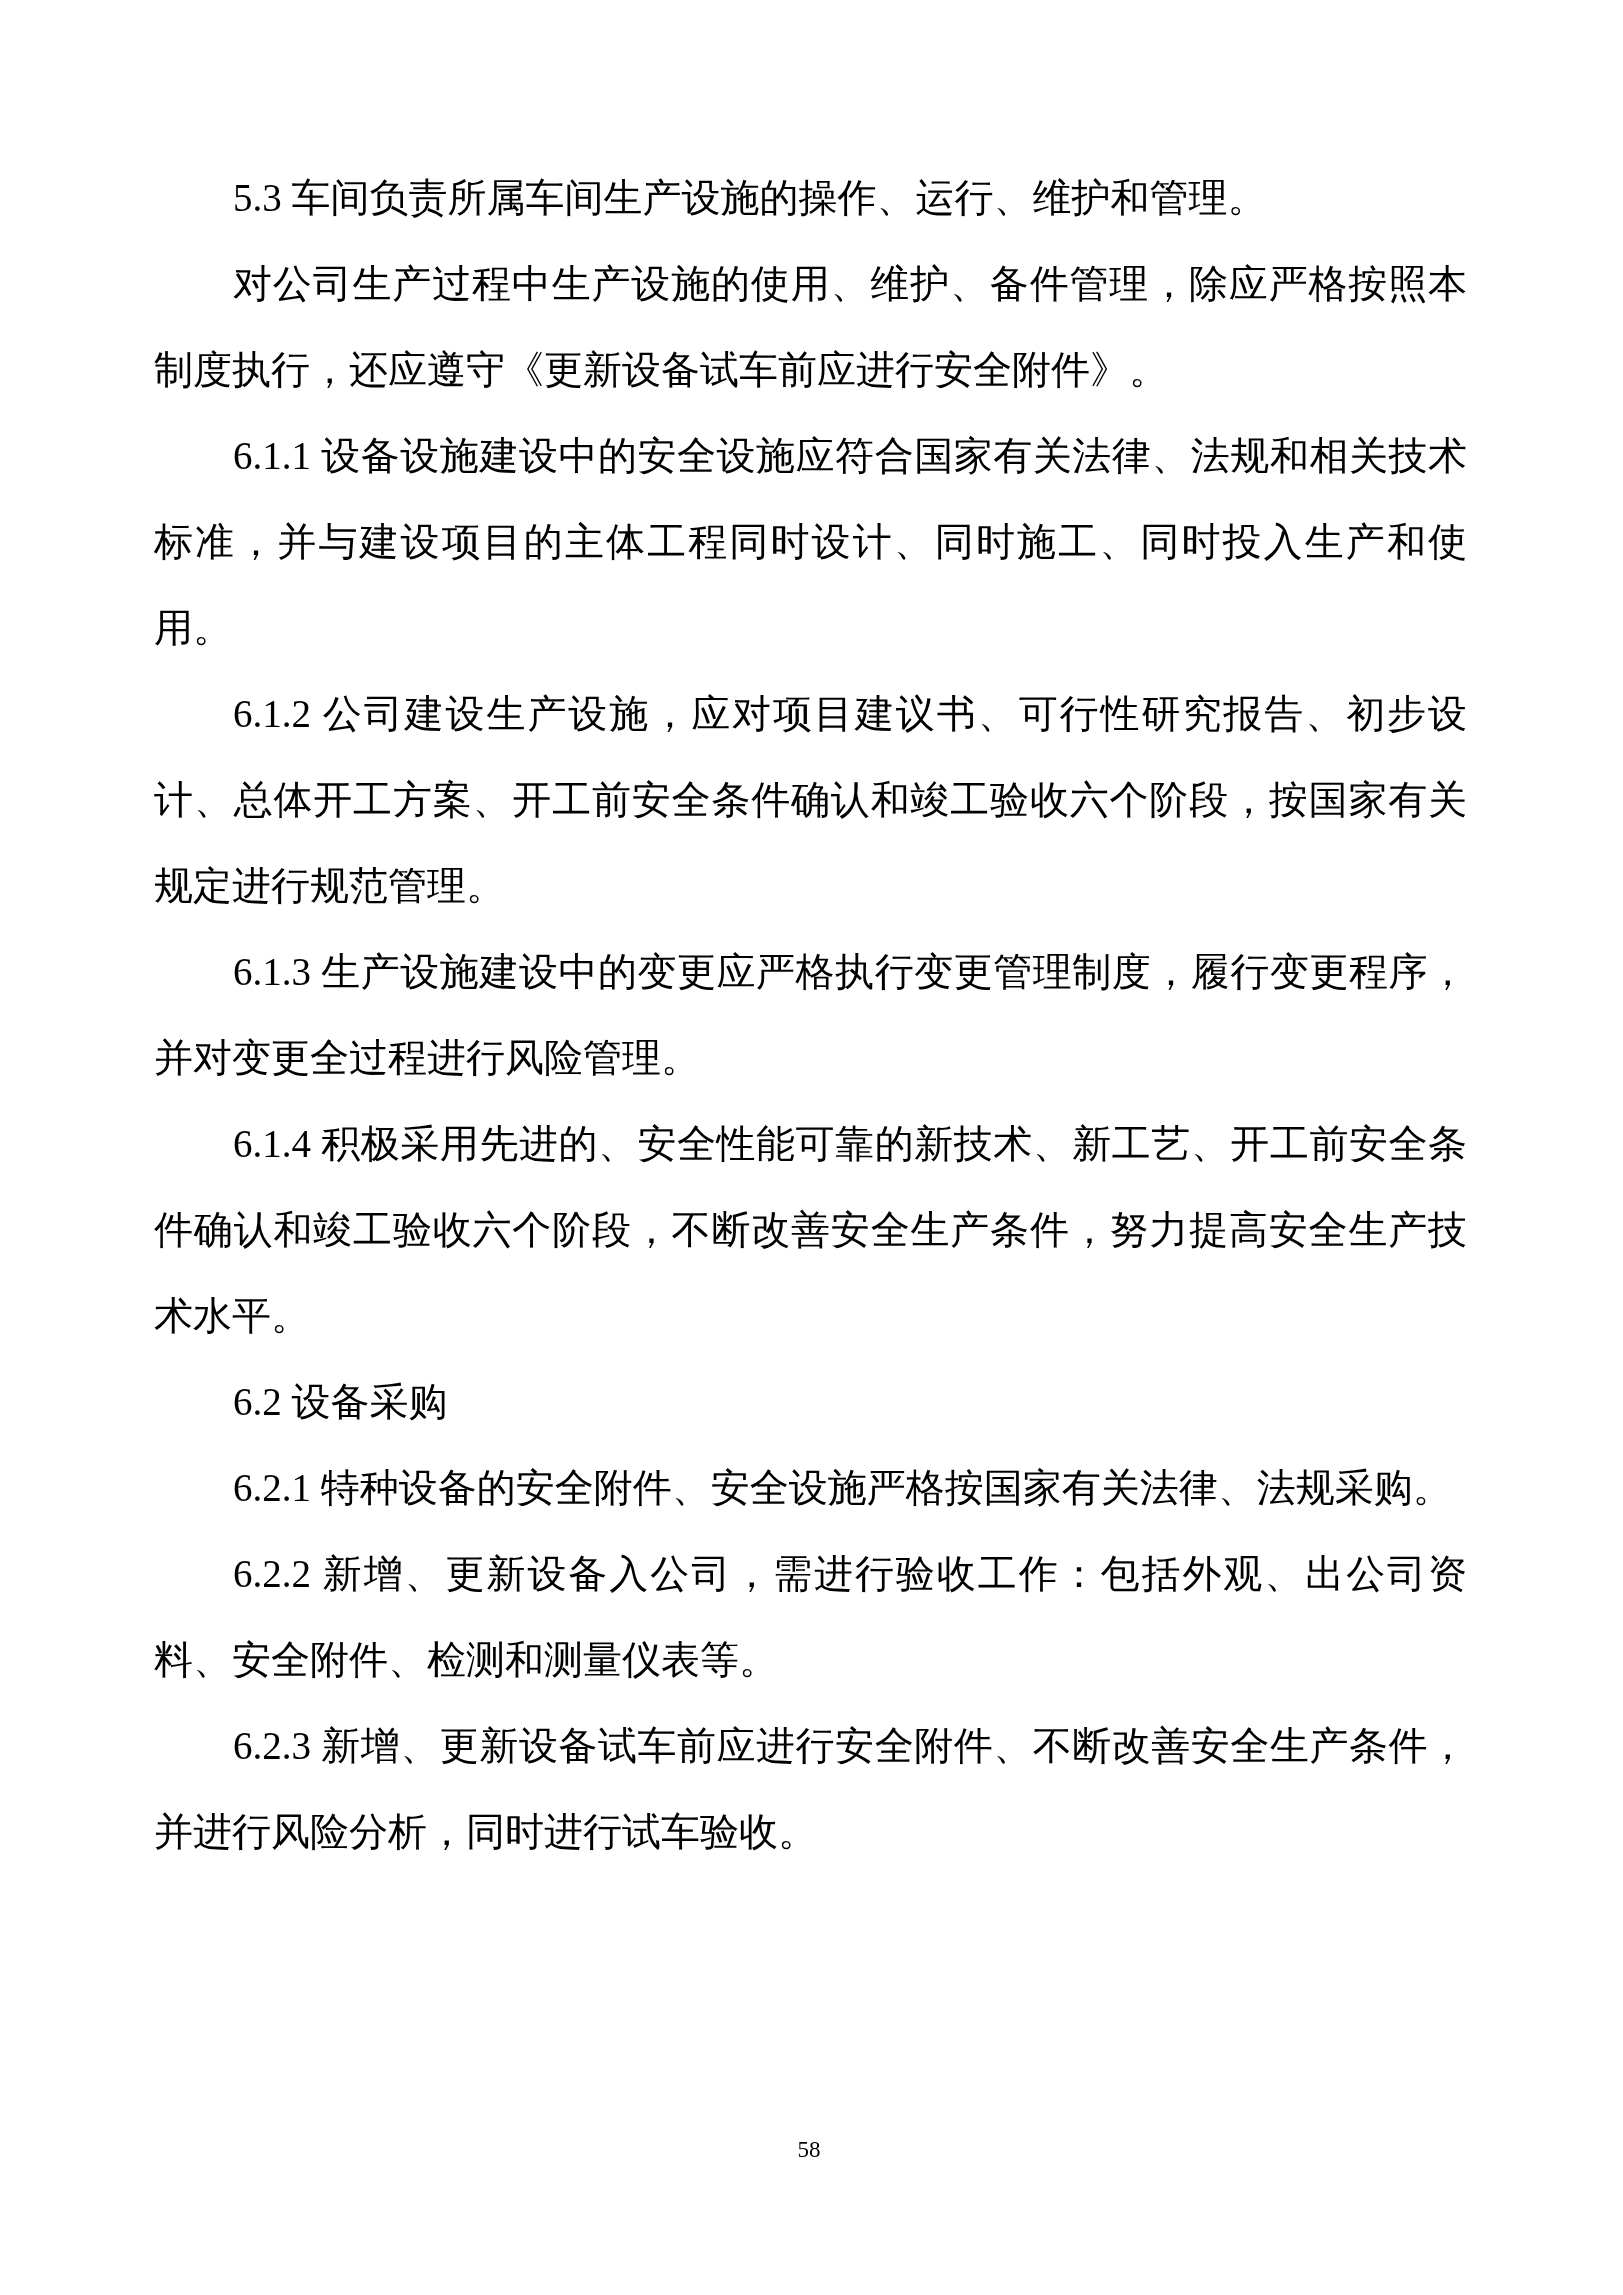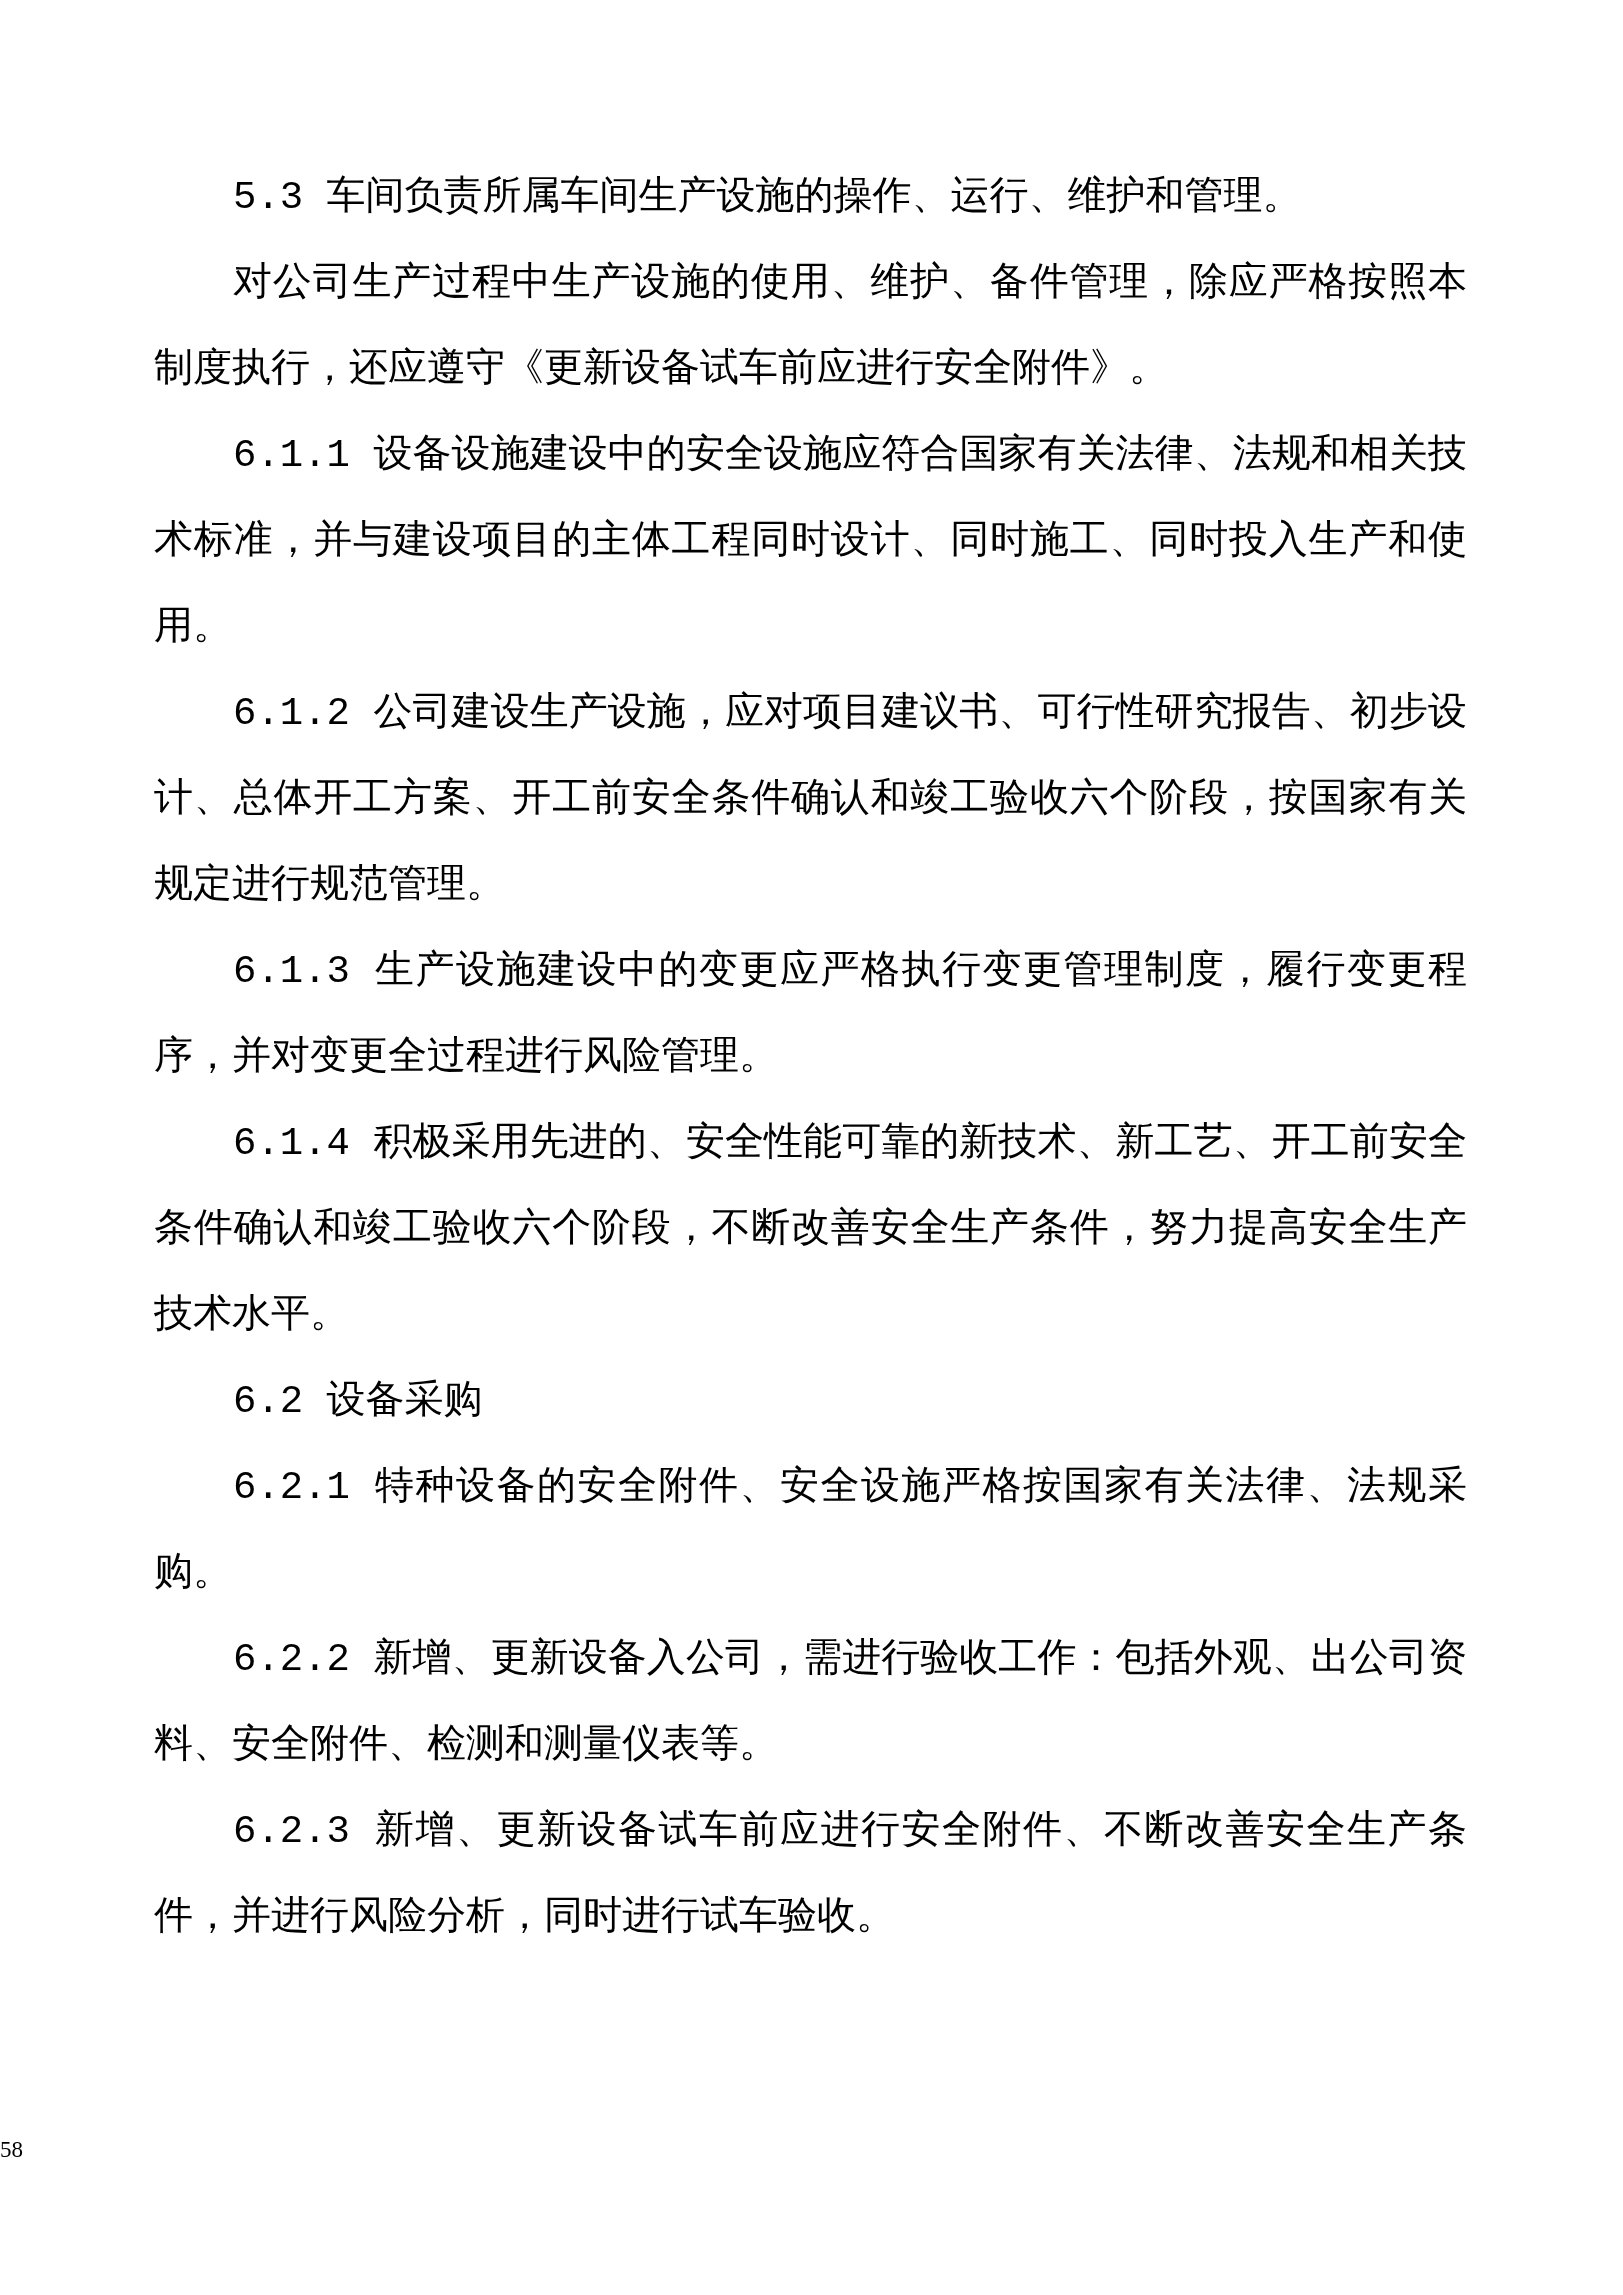--- a/index.html
+++ b/index.html
@@ -15,41 +15,41 @@
     color: #000000;
     font-family: "Liberation Serif", "DejaVu Serif", serif;
   }
   .page-content {
     position: absolute;
     left: 154px;
     top: 155px;
     width: 1313px;
     font-size: 39px;
     line-height: 86px;
-    font-family: Liberation Mono, monospace;
   }
   .para {
     margin: 0;
     padding: 0;
     text-align: justify;
     text-align-last: left;
     text-indent: 79px;
     letter-spacing: 0;
   }
   .para.heading-1 {
     font-weight: normal;
   }
   .heading-num {
     font-weight: bold;
   }
   .page-number {
     position: absolute;
     left: 0;
     width: 1618px;
     top: 2135px;
+    text-align: center;
     font-size: 23px;
     line-height: 30px;
     font-family: "Liberation Serif", "DejaVu Serif", serif;
   }
 </style>
 </head>
 <body>
 
 <div class="page-content">
   <p class="para">5.3 车间负责所属车间生产设施的操作、运行、维护和管理。</p>

